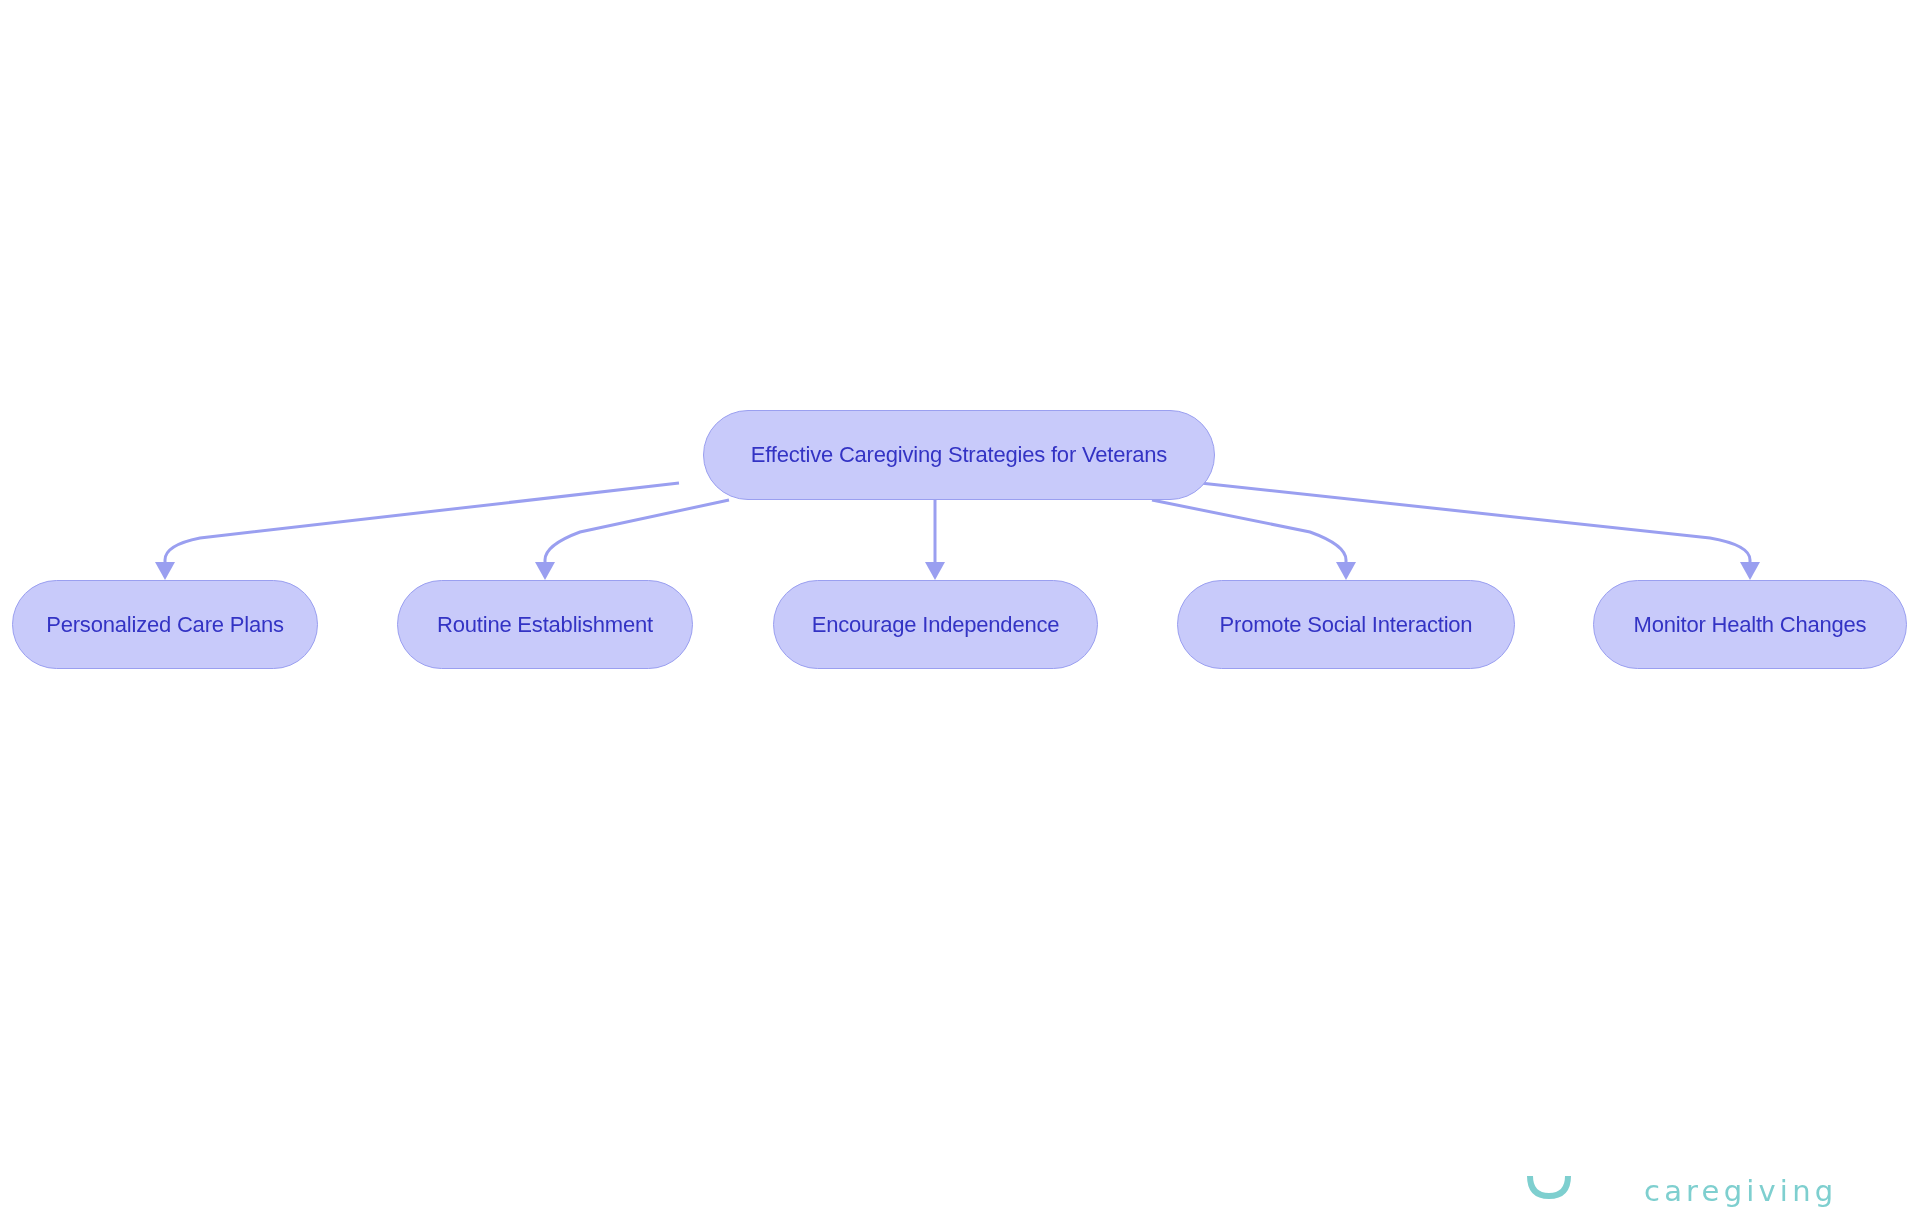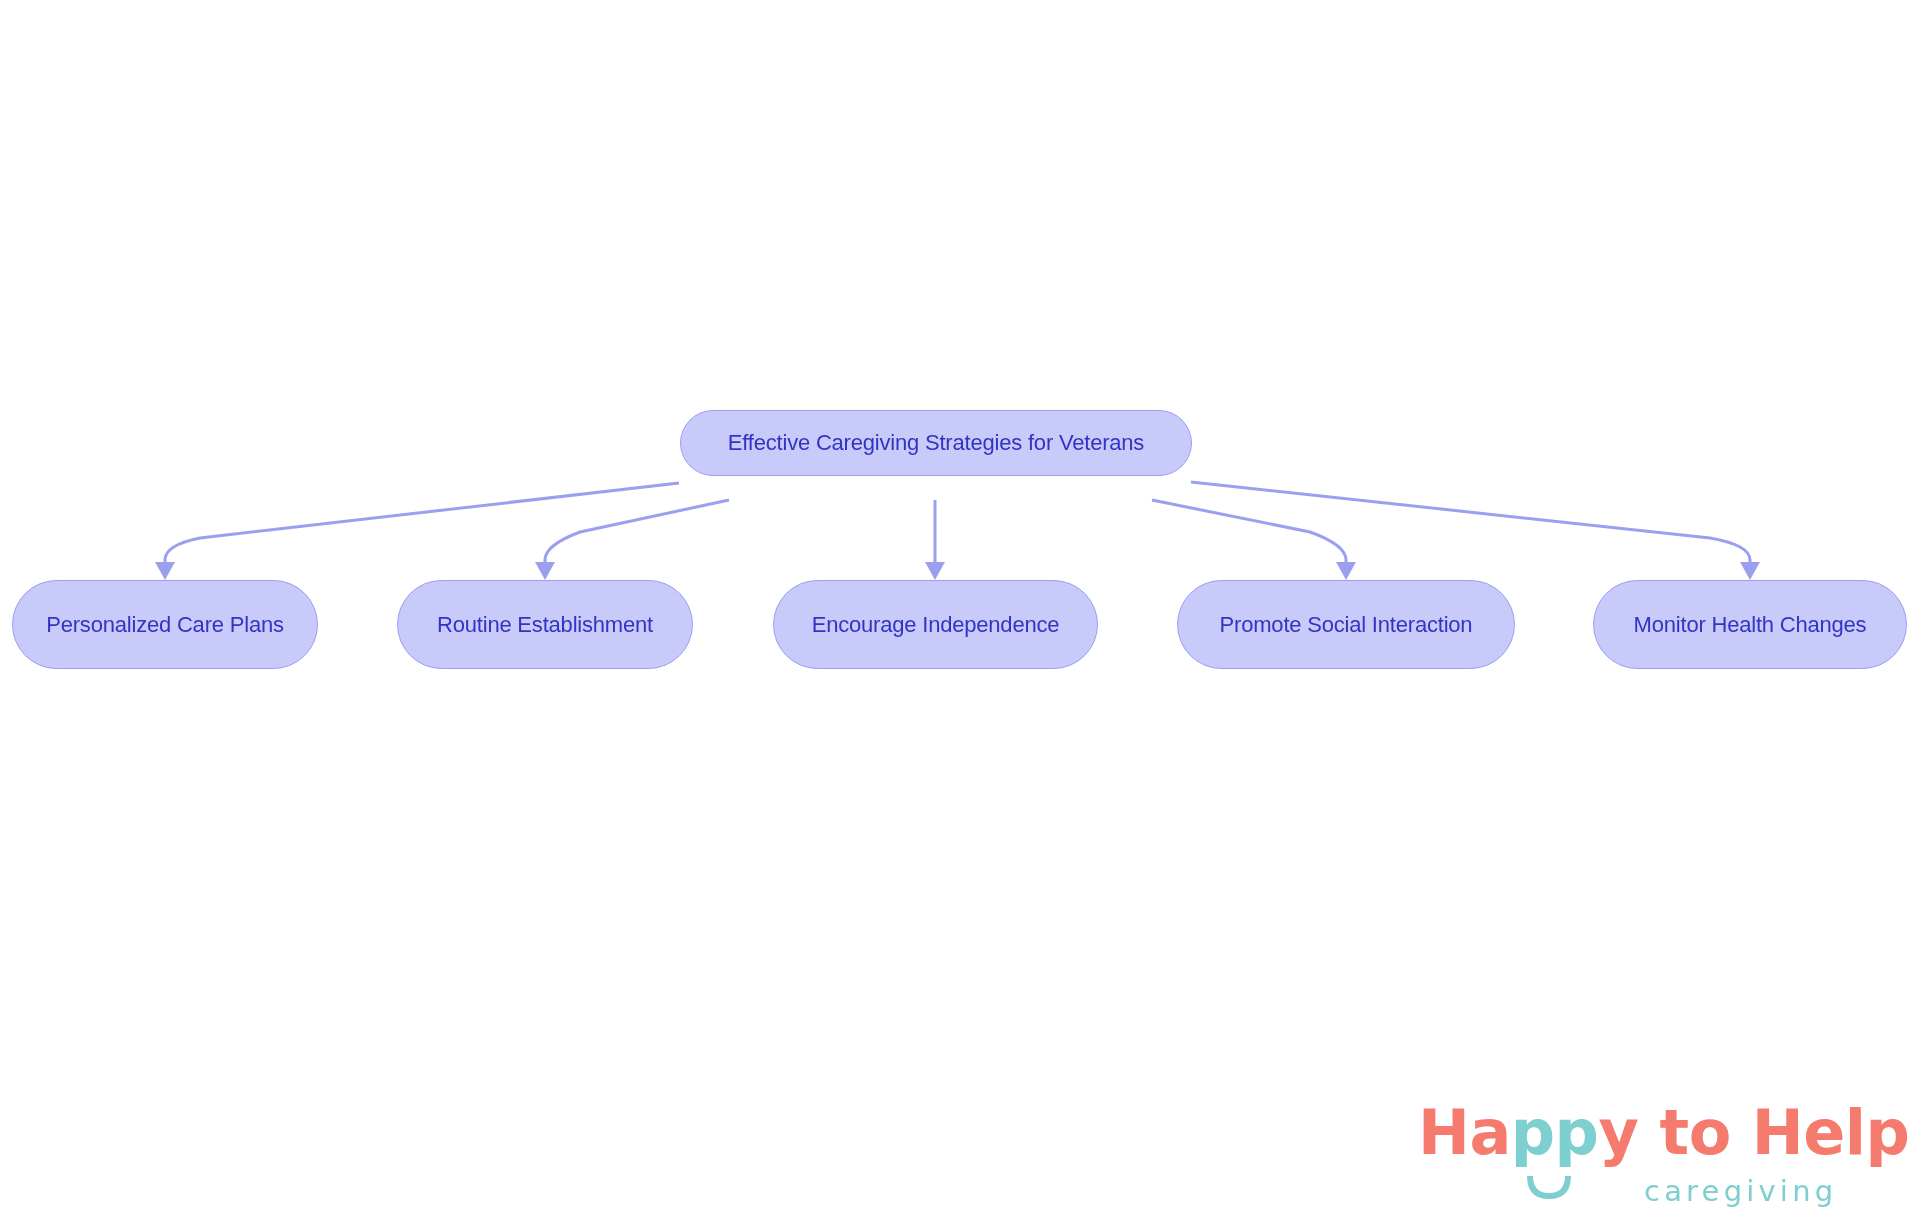--- a/index.html
+++ b/index.html
@@ -98,21 +98,21 @@
   </g>
   <g fill="#9a9ff0">
     <path d="M155,562 L175,562 L165,580 z"></path>
     <path d="M535,562 L555,562 L545,580 z"></path>
     <path d="M925,562 L945,562 L935,580 z"></path>
     <path d="M1336,562 L1356,562 L1346,580 z"></path>
     <path d="M1740,562 L1760,562 L1750,580 z"></path>
   </g>
 </svg>
 
-<div class="node" style="left:680px; top:410px; width:512px; height:66px;">
+<div class="node" style="left:703px; top:410px; width:512px; height:90px;">
   <span>Effective Caregiving Strategies for Veterans</span>
 </div>
 
 <div class="node" style="left:12px; top:580px; width:306px; height:89px;">
   <span>Personalized Care Plans</span>
 </div>
 
 <div class="node" style="left:397px; top:580px; width:296px; height:89px;align-items:center;">
   <span>Routine Establishment</span>
 </div>
@@ -123,18 +123,17 @@
 
 <div class="node" style="left:1177px; top:580px; width:338px; height:89px;align-items:center;">
   <span>Promote Social Interaction</span>
 </div>
 
 <div class="node" style="left:1593px; top:580px; width:314px; height:89px;">
   <span>Monitor Health Changes</span>
 </div>
 
 <div class="logo">
-  <div class="logo-main"><span>Ha</span><span class="teal">pp</span><span>y to Help</span></div>
   <svg class="logo-smile" viewBox="0 0 46 26" xmlns="http://www.w3.org/2000/svg">
     <path d="M4,2 Q4,22 23,22 Q42,22 42,2" fill="none" stroke="#7ecfcf" stroke-width="6" stroke-linecap="butt"></path>
   </svg>
   <div class="logo-sub">caregiving</div>
 </div>
 
 </body></html>

